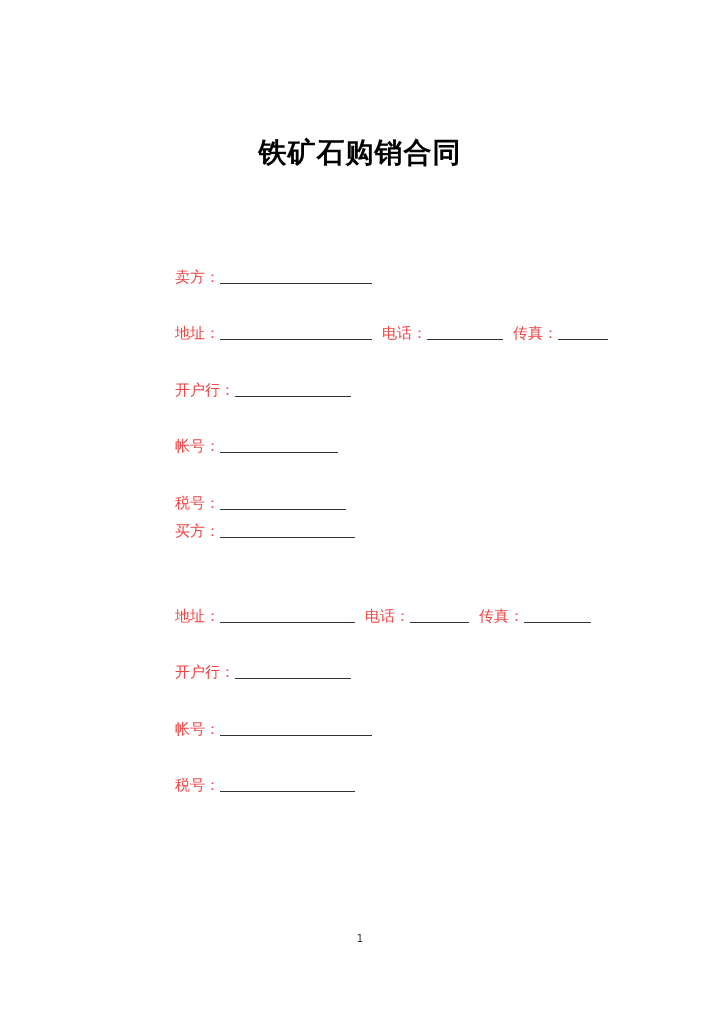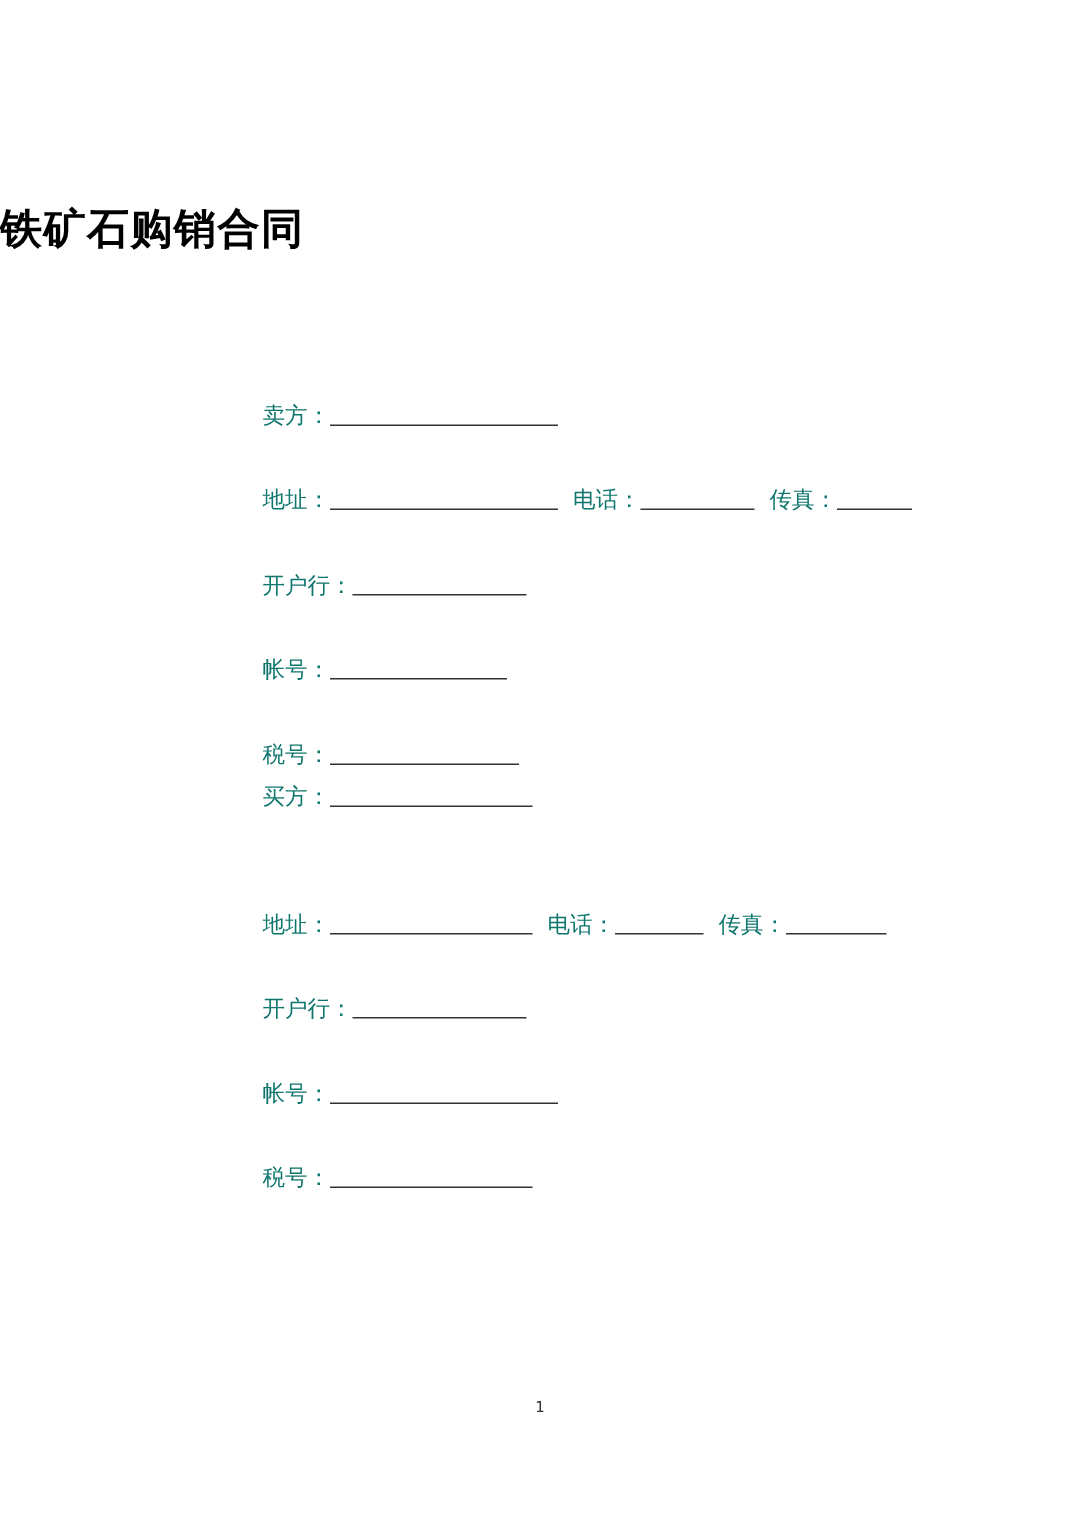--- a/index.html
+++ b/index.html
@@ -1,22 +1,22 @@
 <!DOCTYPE html>
 <html><head>
 <meta charset="utf-8">
 <style>
   html, body { margin: 0; padding: 0; background: #ffffff; }
   body { width: 720px; height: 1017px; position: relative; overflow: hidden;
          font-family: "DejaVu Sans", "Liberation Sans", sans-serif; color: #1a1a1a; }
-  .title { position: absolute; top: 133px; left: 0; width: 720px; 
+  .title { position: absolute; top: 133px; left: 0; width: 720px; text-align: center;
            font-size: 28px; font-weight: bold; letter-spacing: 1px; color: #000; line-height: 40px; }
   .line { position: absolute; left: 175px; height: 22px; font-size: 15px; line-height: 22px;
           white-space: nowrap; display: flex; align-items: flex-end; }
-  .label { color: #0f766e; }
+  .label { color: #ef4444; }
   .blank { display: inline-block; border-bottom: 1px solid #333; height: 14px; margin-bottom: 4px; }
   .gap { display: inline-block; width: 10px; }
   .pagenum { position: absolute; top: 933px; left: 0; width: 720px; text-align: center;
              font-size: 10px; color: #333; }
 </style>
 </head>
 <body>
 
 <div class="title">铁矿石购销合同</div>
 

